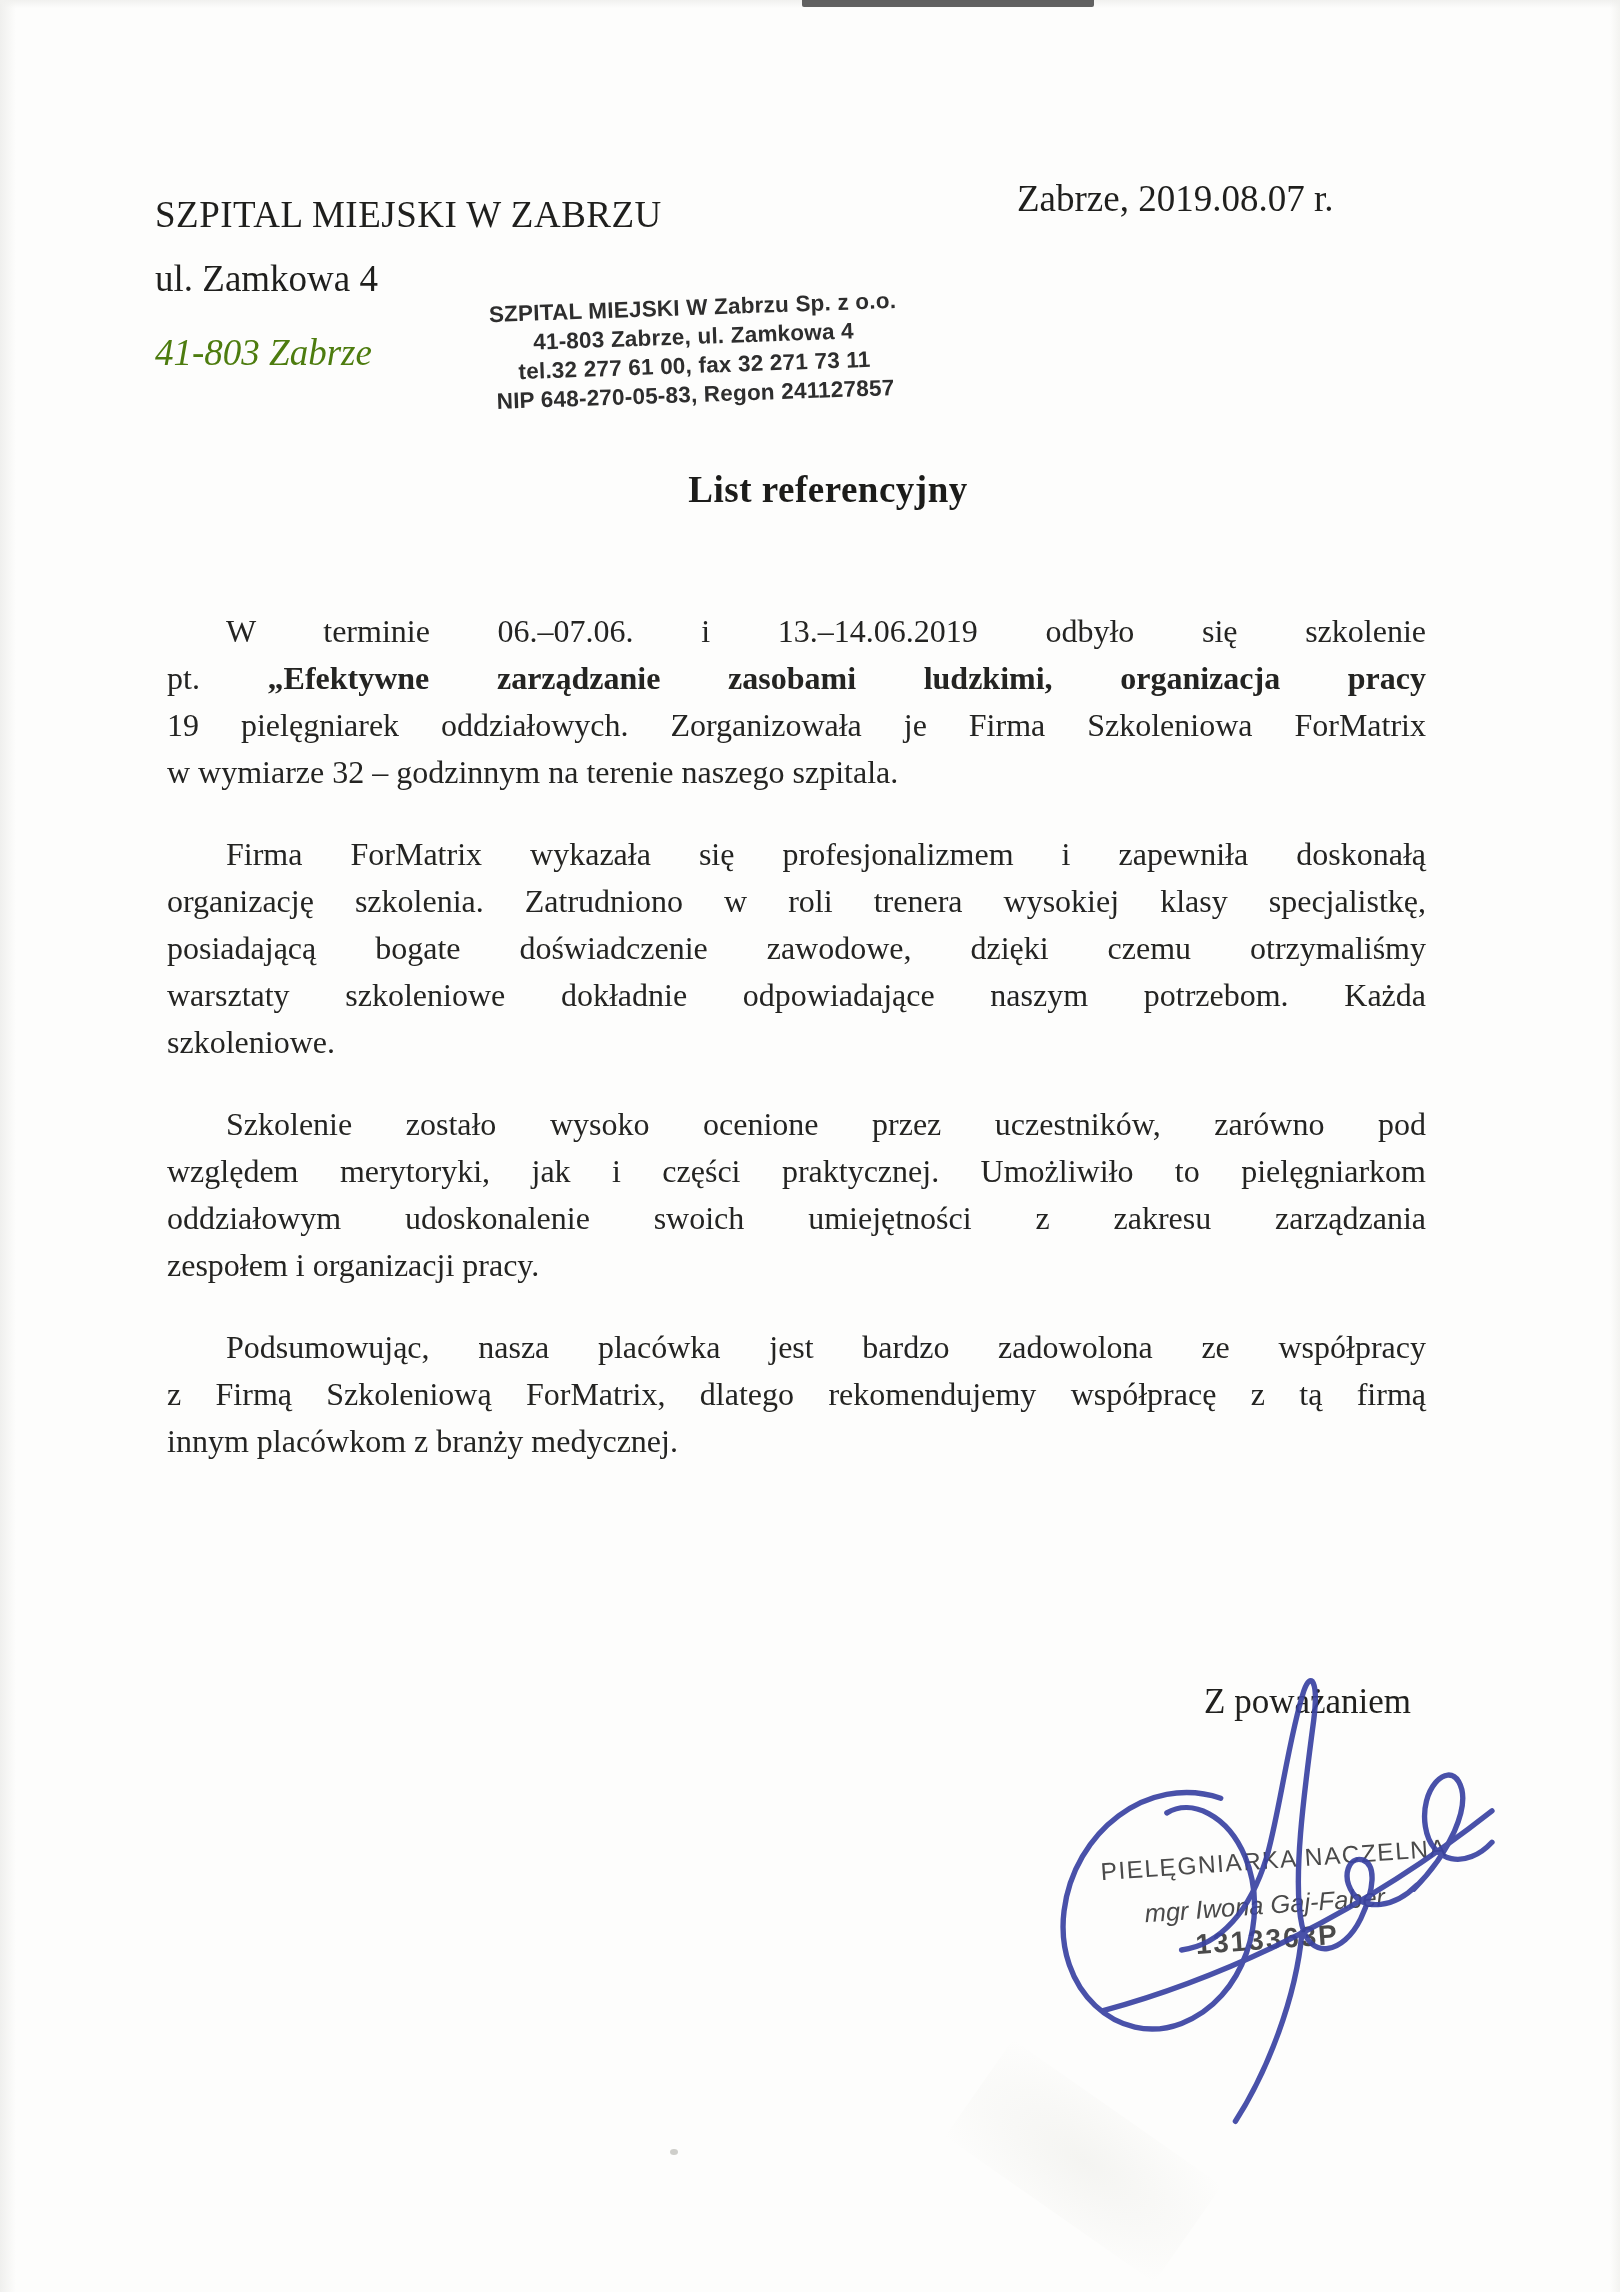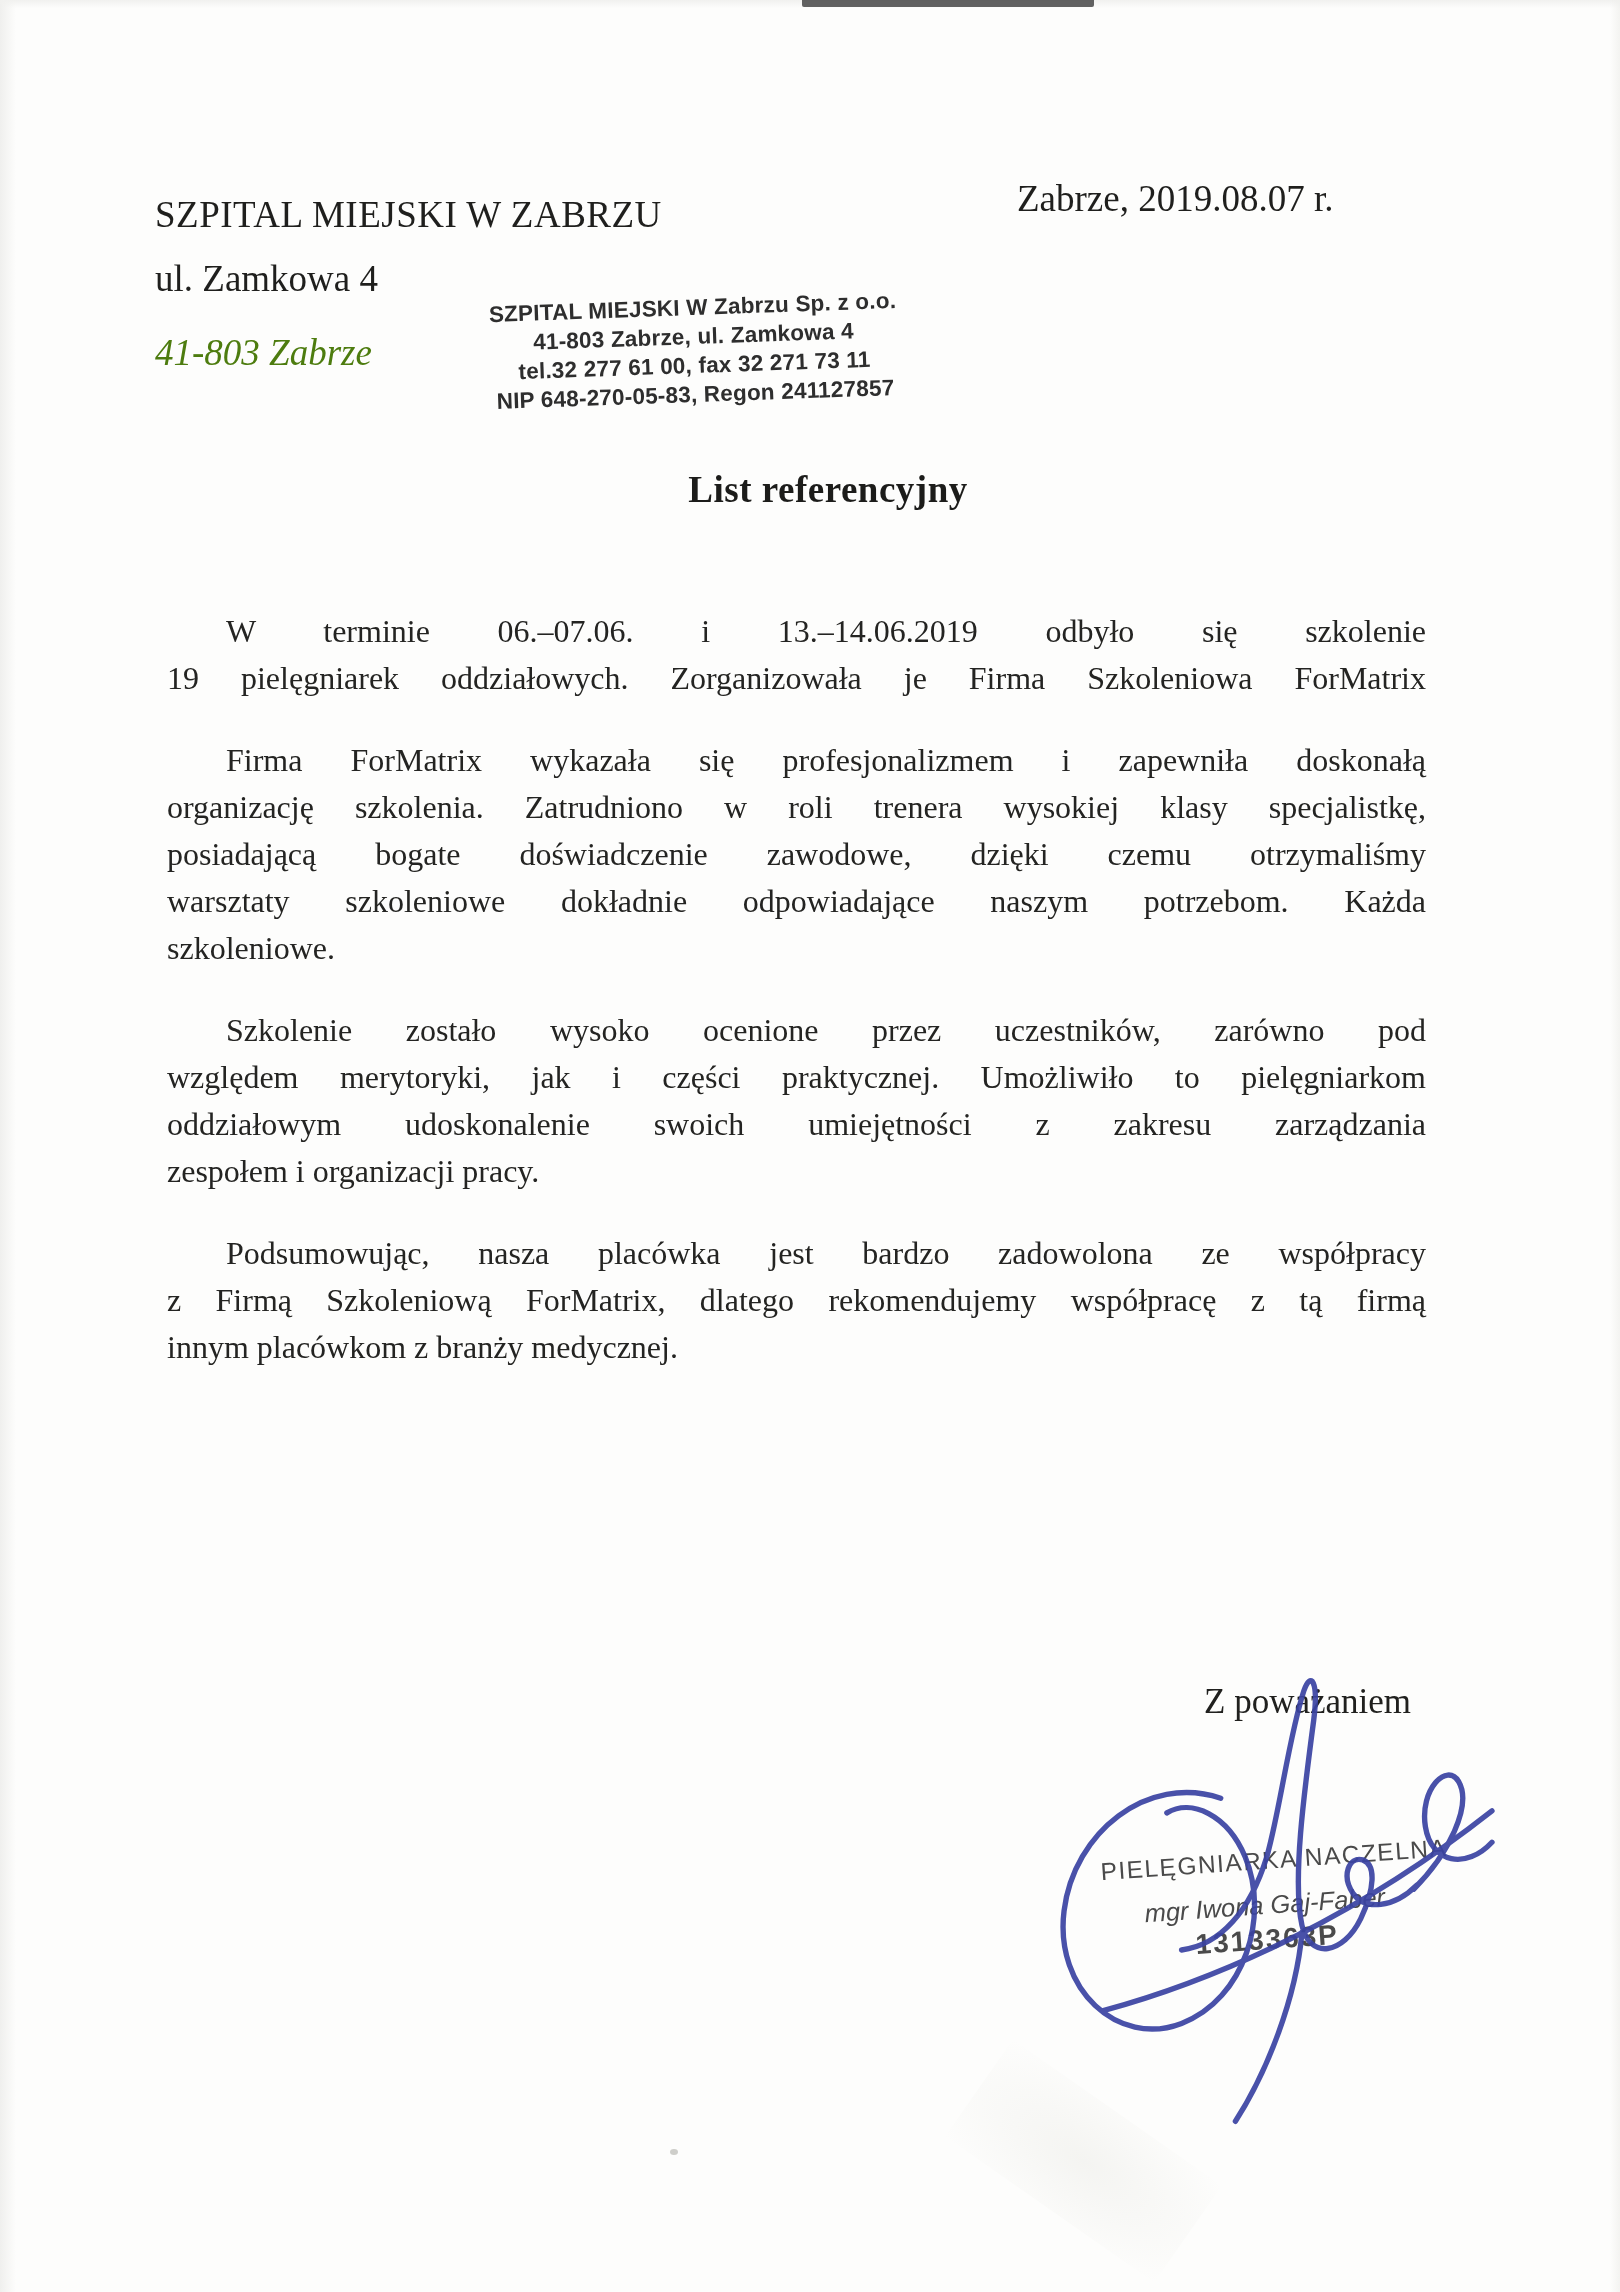--- a/index.html
+++ b/index.html
@@ -92,21 +92,23 @@
     <div>41-803 Zabrze, ul. Zamkowa 4</div>
     <div>tel.32 277 61 00, fax 32 271 73 11</div>
     <div>NIP 648-270-05-83, Regon 241127857</div>
   </div>
 
   <div class="abs title">List referencyjny</div>
 
   <div class="abs letter-body">
       <div class="para">
         <div class="line first"><span>W terminie 06.–07.06. i 13.–14.06.2019 odbyło się szkolenie</span></div>
+        <div class="line"><span>pt. </span><span class="b">„Efektywne zarządzanie zasobami ludzkimi, organizacja pracy</span></div>
         <div class="line"><span>19 pielęgniarek oddziałowych. Zorganizowała je Firma Szkoleniowa ForMatrix</span></div>
+        <div class="line last"><span>w wymiarze 32 – godzinnym na terenie naszego szpitala.</span></div>
       </div>
       <div class="para">
         <div class="line first"><span>Firma ForMatrix wykazała się profesjonalizmem i zapewniła doskonałą</span></div>
         <div class="line"><span>organizację szkolenia. Zatrudniono w roli trenera wysokiej klasy specjalistkę,</span></div>
         <div class="line"><span>posiadającą bogate doświadczenie zawodowe, dzięki czemu otrzymaliśmy</span></div>
         <div class="line"><span>warsztaty szkoleniowe dokładnie odpowiadające naszym potrzebom. Każda</span></div>
         <div class="line last"><span>szkoleniowe.</span></div>
       </div>
       <div class="para">
         <div class="line first"><span>Szkolenie zostało wysoko ocenione przez uczestników, zarówno pod</span></div>

